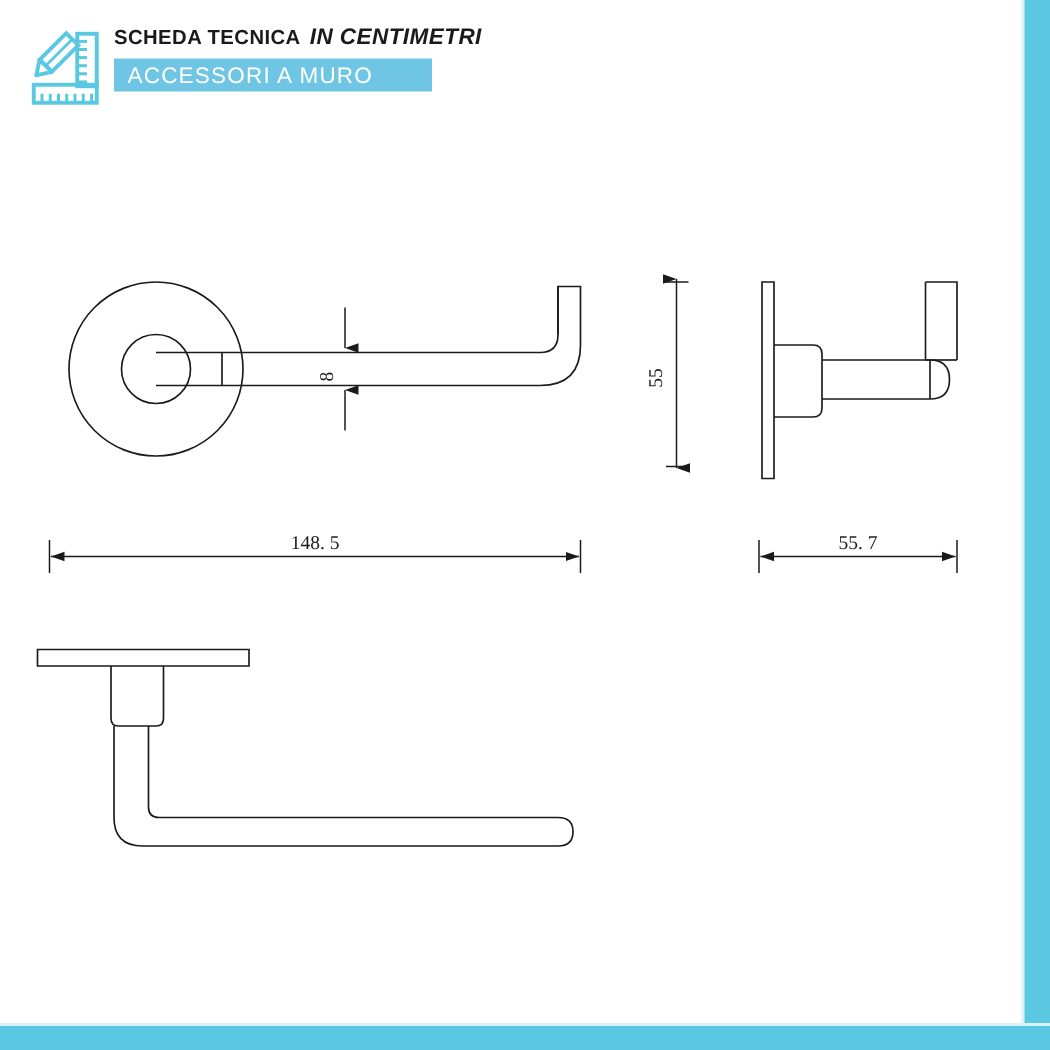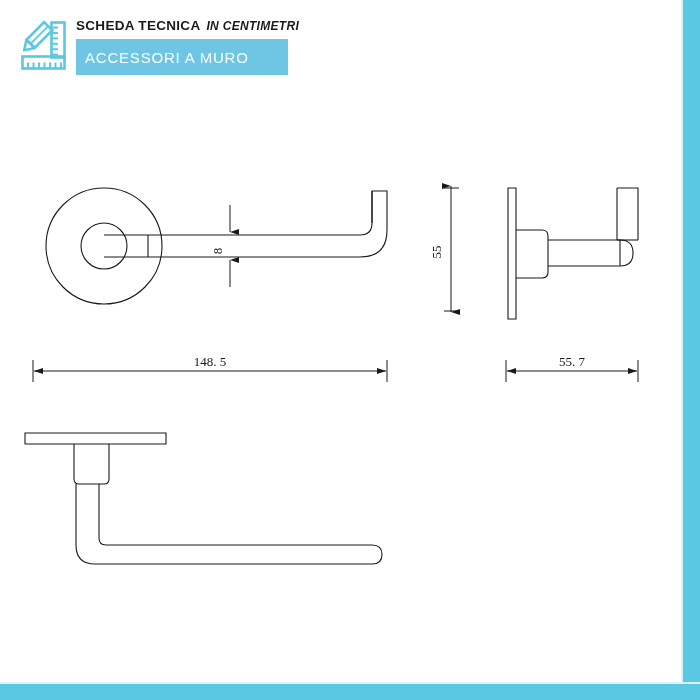--- a/index.html
+++ b/index.html
@@ -79,29 +79,29 @@
     font-family: "Liberation Sans", sans-serif;
     font-weight: bold;
     font-size: 13.5px;
     letter-spacing: 0.3px;
     color: #1a1a1a;
   }
   .hdr-sub {
     font-family: "Liberation Sans", sans-serif;
     font-style: italic;
     font-weight: bold;
-    font-size: 12px;
+    font-size: 15px;
     letter-spacing: 0.3px;
     color: #1a1a1a;
     margin-left: 6px;
   }
   #header-band {
     margin-top: 6px;
     background: #6ec6e4;
-    height: 36px;
+    height: 22px;
     width: 212px;
     display: flex;
     align-items: center;
     padding-left: 9px;
     box-sizing: border-box;
   }
   .band-text {
     font-family: "Liberation Sans", sans-serif;
     font-size: 15px;
     letter-spacing: 0.8px;

